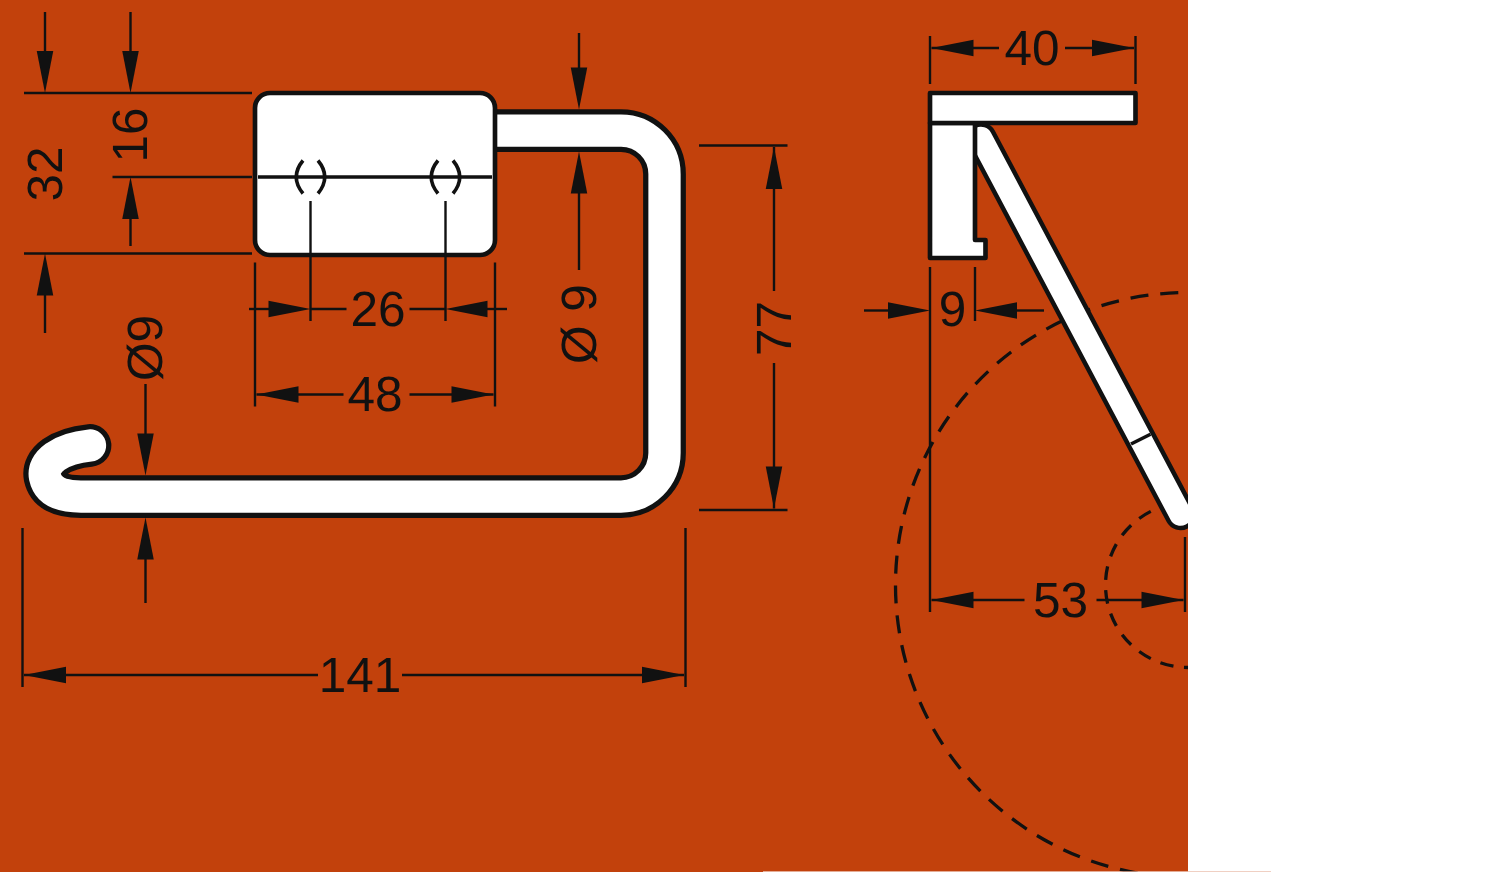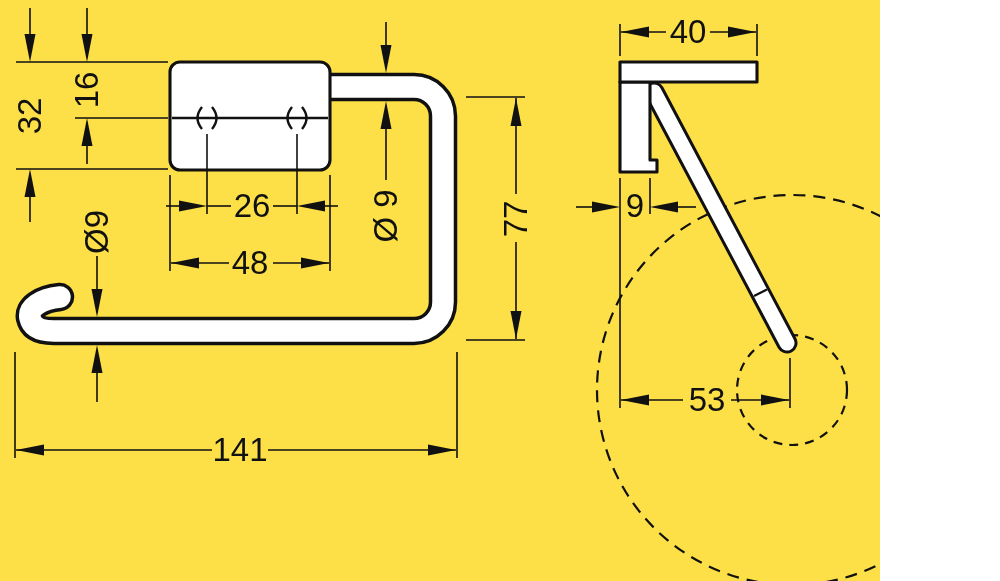--- a/index.html
+++ b/index.html
@@ -1,16 +1,16 @@
 <!DOCTYPE html>
 <html><head>
 <meta charset="utf-8">
 <style>
   html,body { margin:0; padding:0; background:#ffffff; }
-  .stage { width:880px; height:581px; background:#fde047; position:relative; overflow:hidden; }
+  .stage { width:792px; height:581px; background:#c2410c; position:relative; overflow:hidden; }
   svg { display:block; }
   .ol    { fill:#ffffff; stroke:#111111; stroke-width:3.1; stroke-linejoin:round; }
   .t-out { fill:none; stroke:#111111; stroke-width:28.5; stroke-linecap:round; stroke-linejoin:round; }
   .t-in  { fill:none; stroke:#ffffff; stroke-width:21.5; stroke-linecap:round; stroke-linejoin:round; }
   .a-out { fill:none; stroke:#111111; stroke-width:21;   stroke-linecap:round; stroke-linejoin:round; }
   .a-in  { fill:none; stroke:#ffffff; stroke-width:15;   stroke-linecap:round; stroke-linejoin:round; }
   .thin  { fill:none; stroke:#111111; stroke-width:1.6; }
   .med   { fill:none; stroke:#111111; stroke-width:2.4; }
   .arr   { fill:#111111; stroke:none; }
   .dash-l{ fill:none; stroke:#111111; stroke-width:2.2; stroke-dasharray:12 8; }

